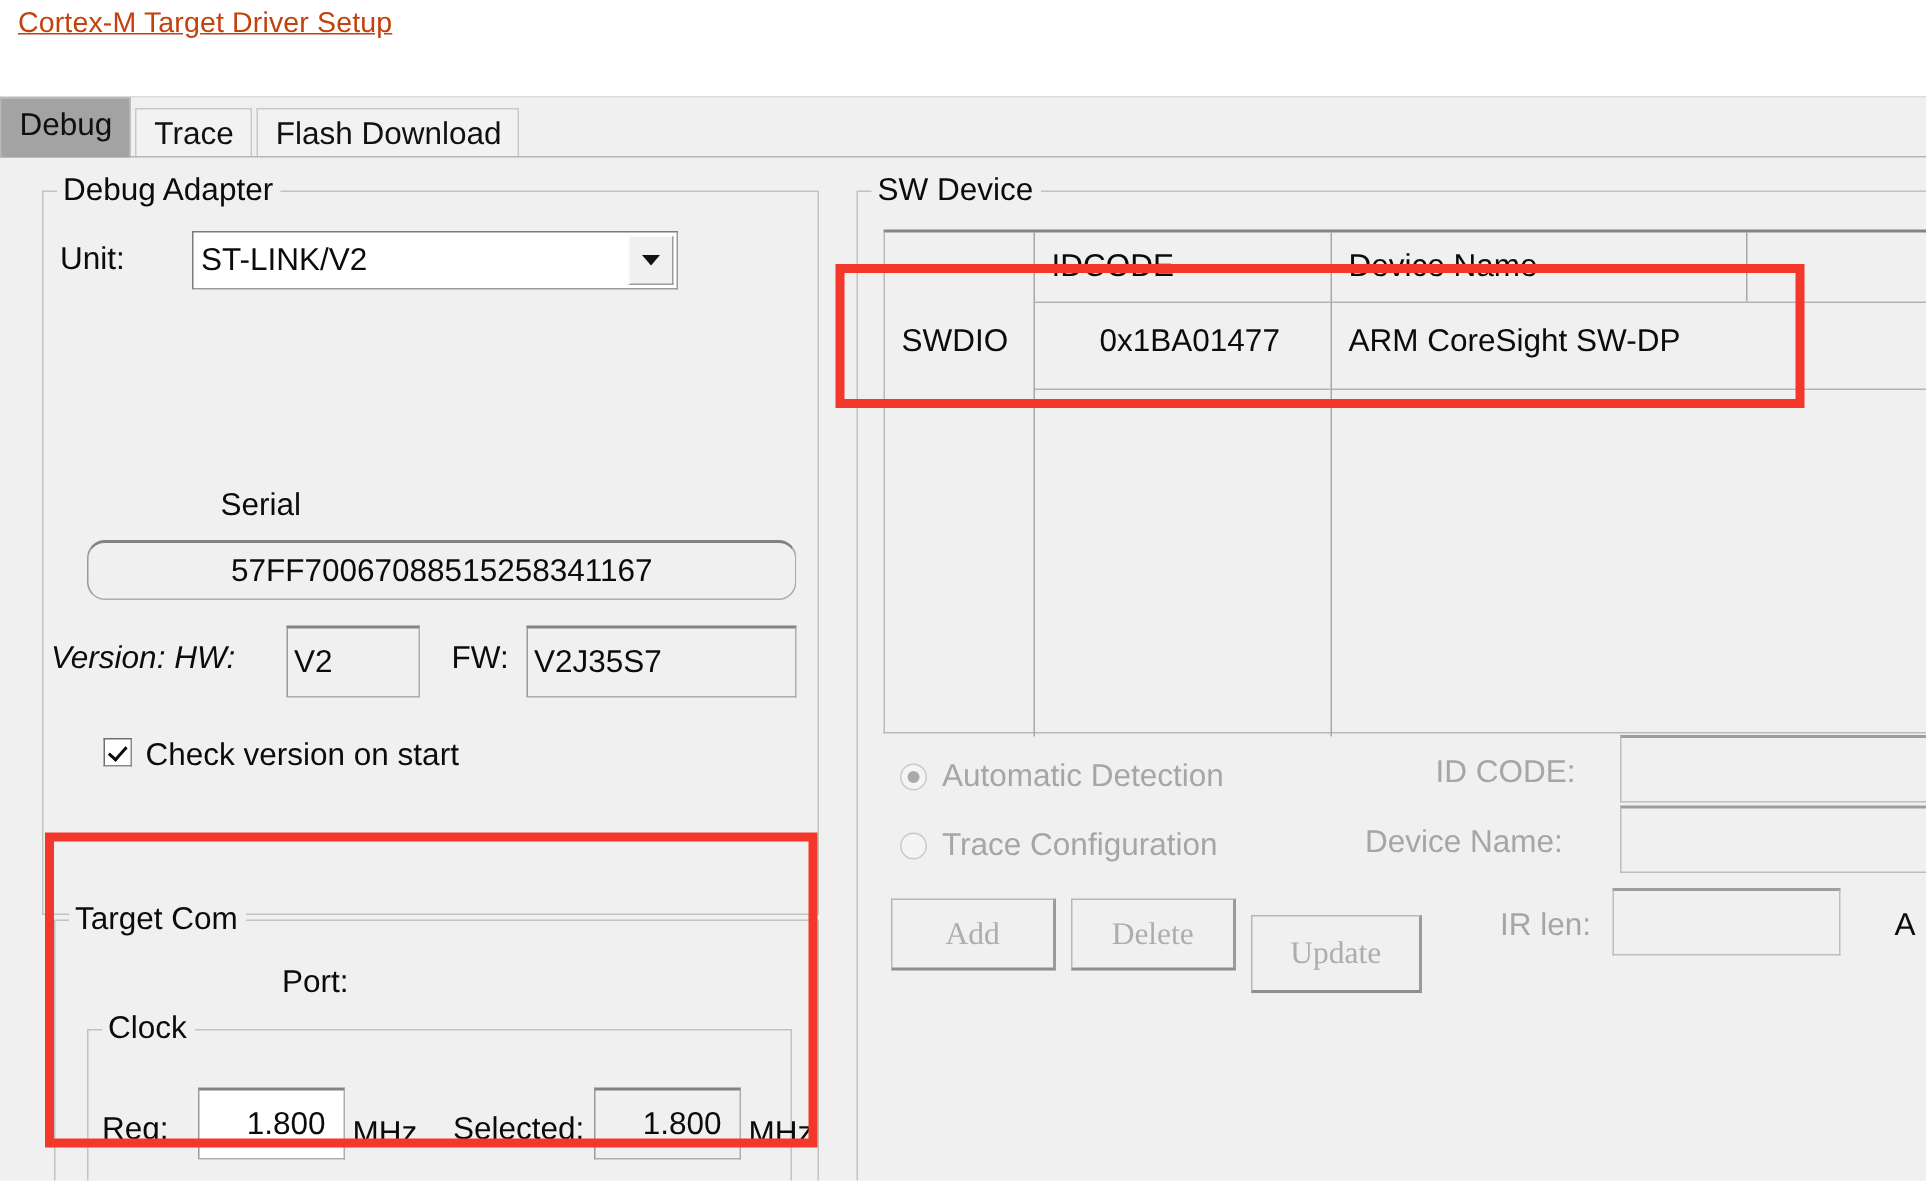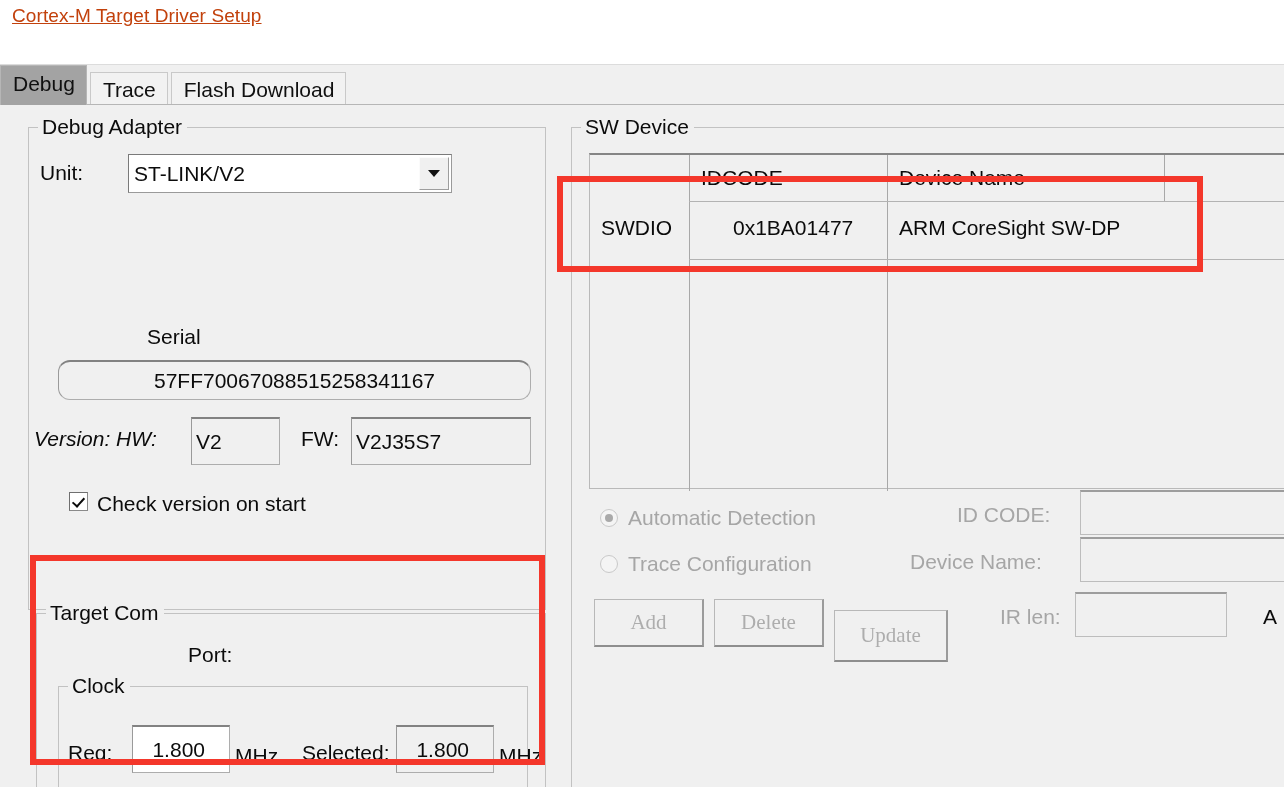--- a/index.html
+++ b/index.html
@@ -153,21 +153,21 @@
     border-left: 1px solid #9a9a9a;
     background: #ffffff;
     font-size: 21px;
     color: #0b0b0b;
     display: flex;
     align-items: center;
     overflow: hidden;
   }
   .tbox.ro { background: #f0f0f0; }
   .tbox.ctr { justify-content: center; }
-  .tbox.right { justify-content: flex-end; padding-right: 20px; }
+  .tbox.right { justify-content: flex-end; padding-right: 8px; }
   .tbox .tval { padding: 0 4px; white-space: nowrap; }
   .tbox.dimbox { border-color: #bdbdbd; border-top-color: #9d9d9d; }
 
   
   .checkbox {
     position: absolute;
     display: flex;
     align-items: flex-start;
   }
   .checkbox .cbx {

